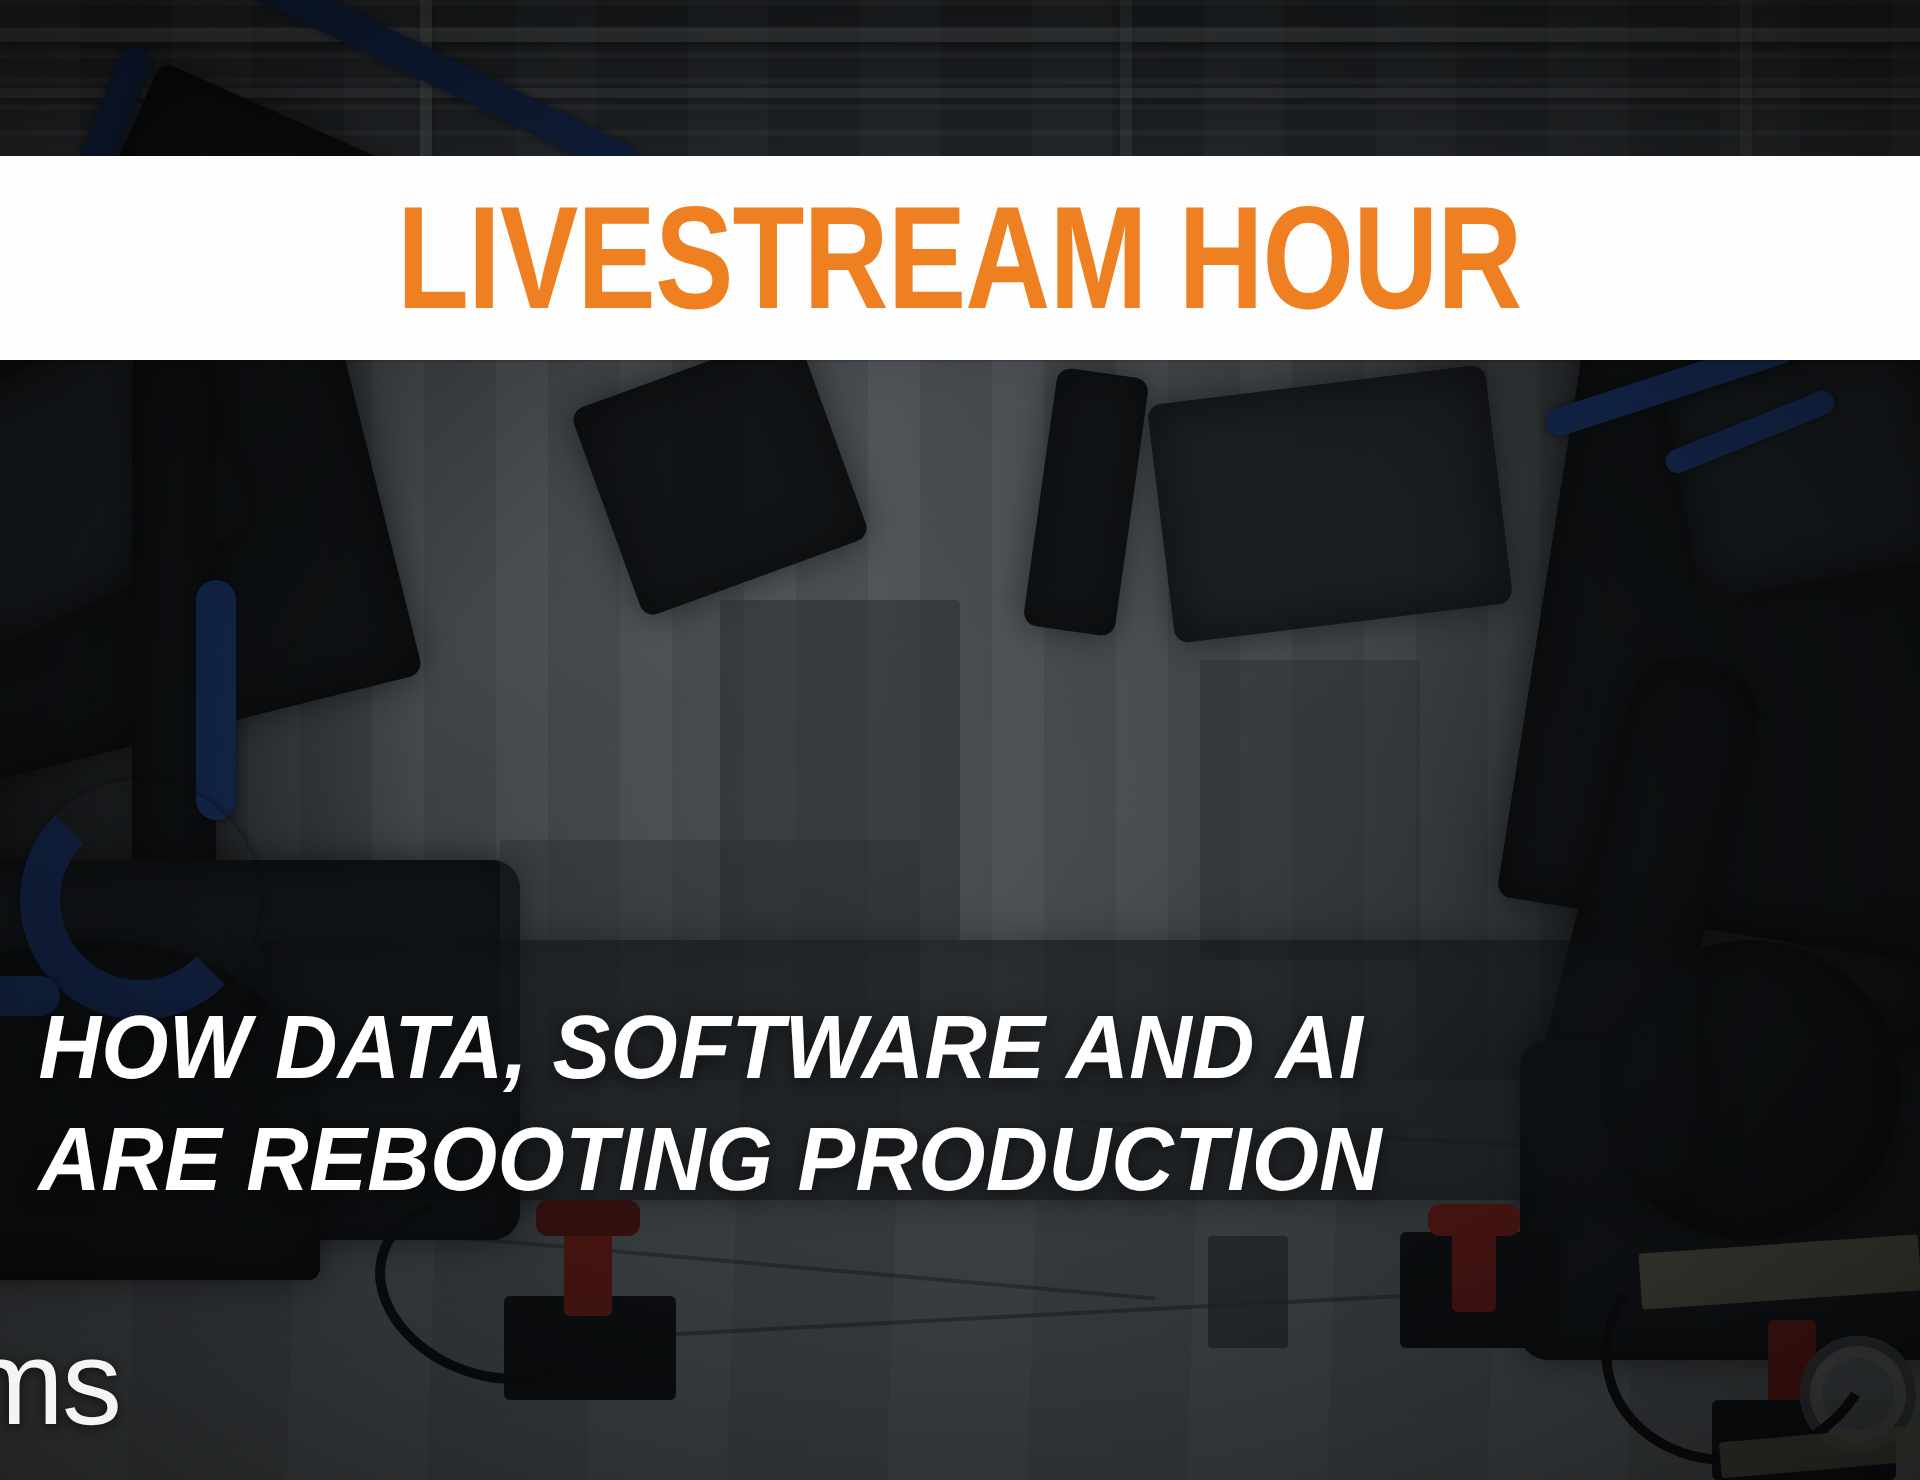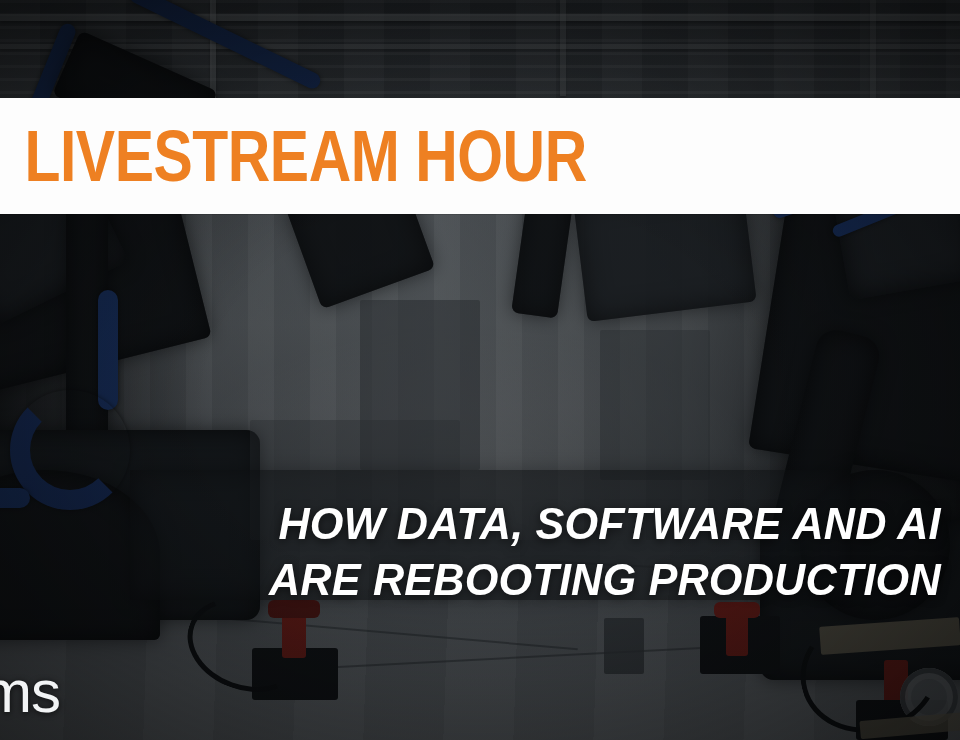--- a/index.html
+++ b/index.html
@@ -101,24 +101,23 @@
                               rgba(8,10,12,.52) 55%, rgba(8,10,12,.66) 100%);
   }
   .vignette {
     position:absolute; inset:0;
     background:radial-gradient(ellipse 720px 520px at 480px 400px,
                 rgba(0,0,0,0) 38%, rgba(0,0,0,.55) 100%);
   }
 
   
   #kicker-band {
-    position:absolute; left:0; top:78px; width:960px; height:116px;
-    background:#fdfdfd; display:flex; align-items:center; justify-content:flex-start;
+    position:absolute; left:0; top:78px; width:960px; height:102px;
+    background:#fdfdfd; display:flex; align-items:center; justify-content:center;
     box-shadow:0 1px 0 rgba(0,0,0,.12);
-    margin-top:20px;
   }
   #kicker-text {
     font-family:"Liberation Sans", sans-serif;
     font-weight:bold; font-size:64px; line-height:1;
     letter-spacing:-0.5px; color:#ee8022;
     transform:scaleX(.92) scaleY(1.14); transform-origin:center;
     white-space:nowrap;
   }
 
   
@@ -129,21 +128,21 @@
   .title-line {
     font-family:"Liberation Sans", sans-serif;
     font-weight:bold; color:#ffffff; white-space:nowrap;
     font-size:104px; line-height:112px; letter-spacing:-1px;
     transform:scaleX(.90); transform-origin:center;
     text-shadow:0 2px 14px rgba(0,0,0,.55), 0 0 34px rgba(0,0,0,.35);
   }
 
   #subtitle-block {
     position:absolute; left:0; top:496px; width:960px;
-    text-align:right; z-index:6;
+    text-align:left; z-index:6;
   }
   .sub-line {
     font-family:"Liberation Sans", sans-serif;
     font-weight:bold; font-style:italic; color:#ffffff; white-space:nowrap;
     font-size:45px; line-height:56px; letter-spacing:.2px;
     transform:scaleX(.96); transform-origin:center;
     text-shadow:0 2px 10px rgba(0,0,0,.6);
   }
 
   

